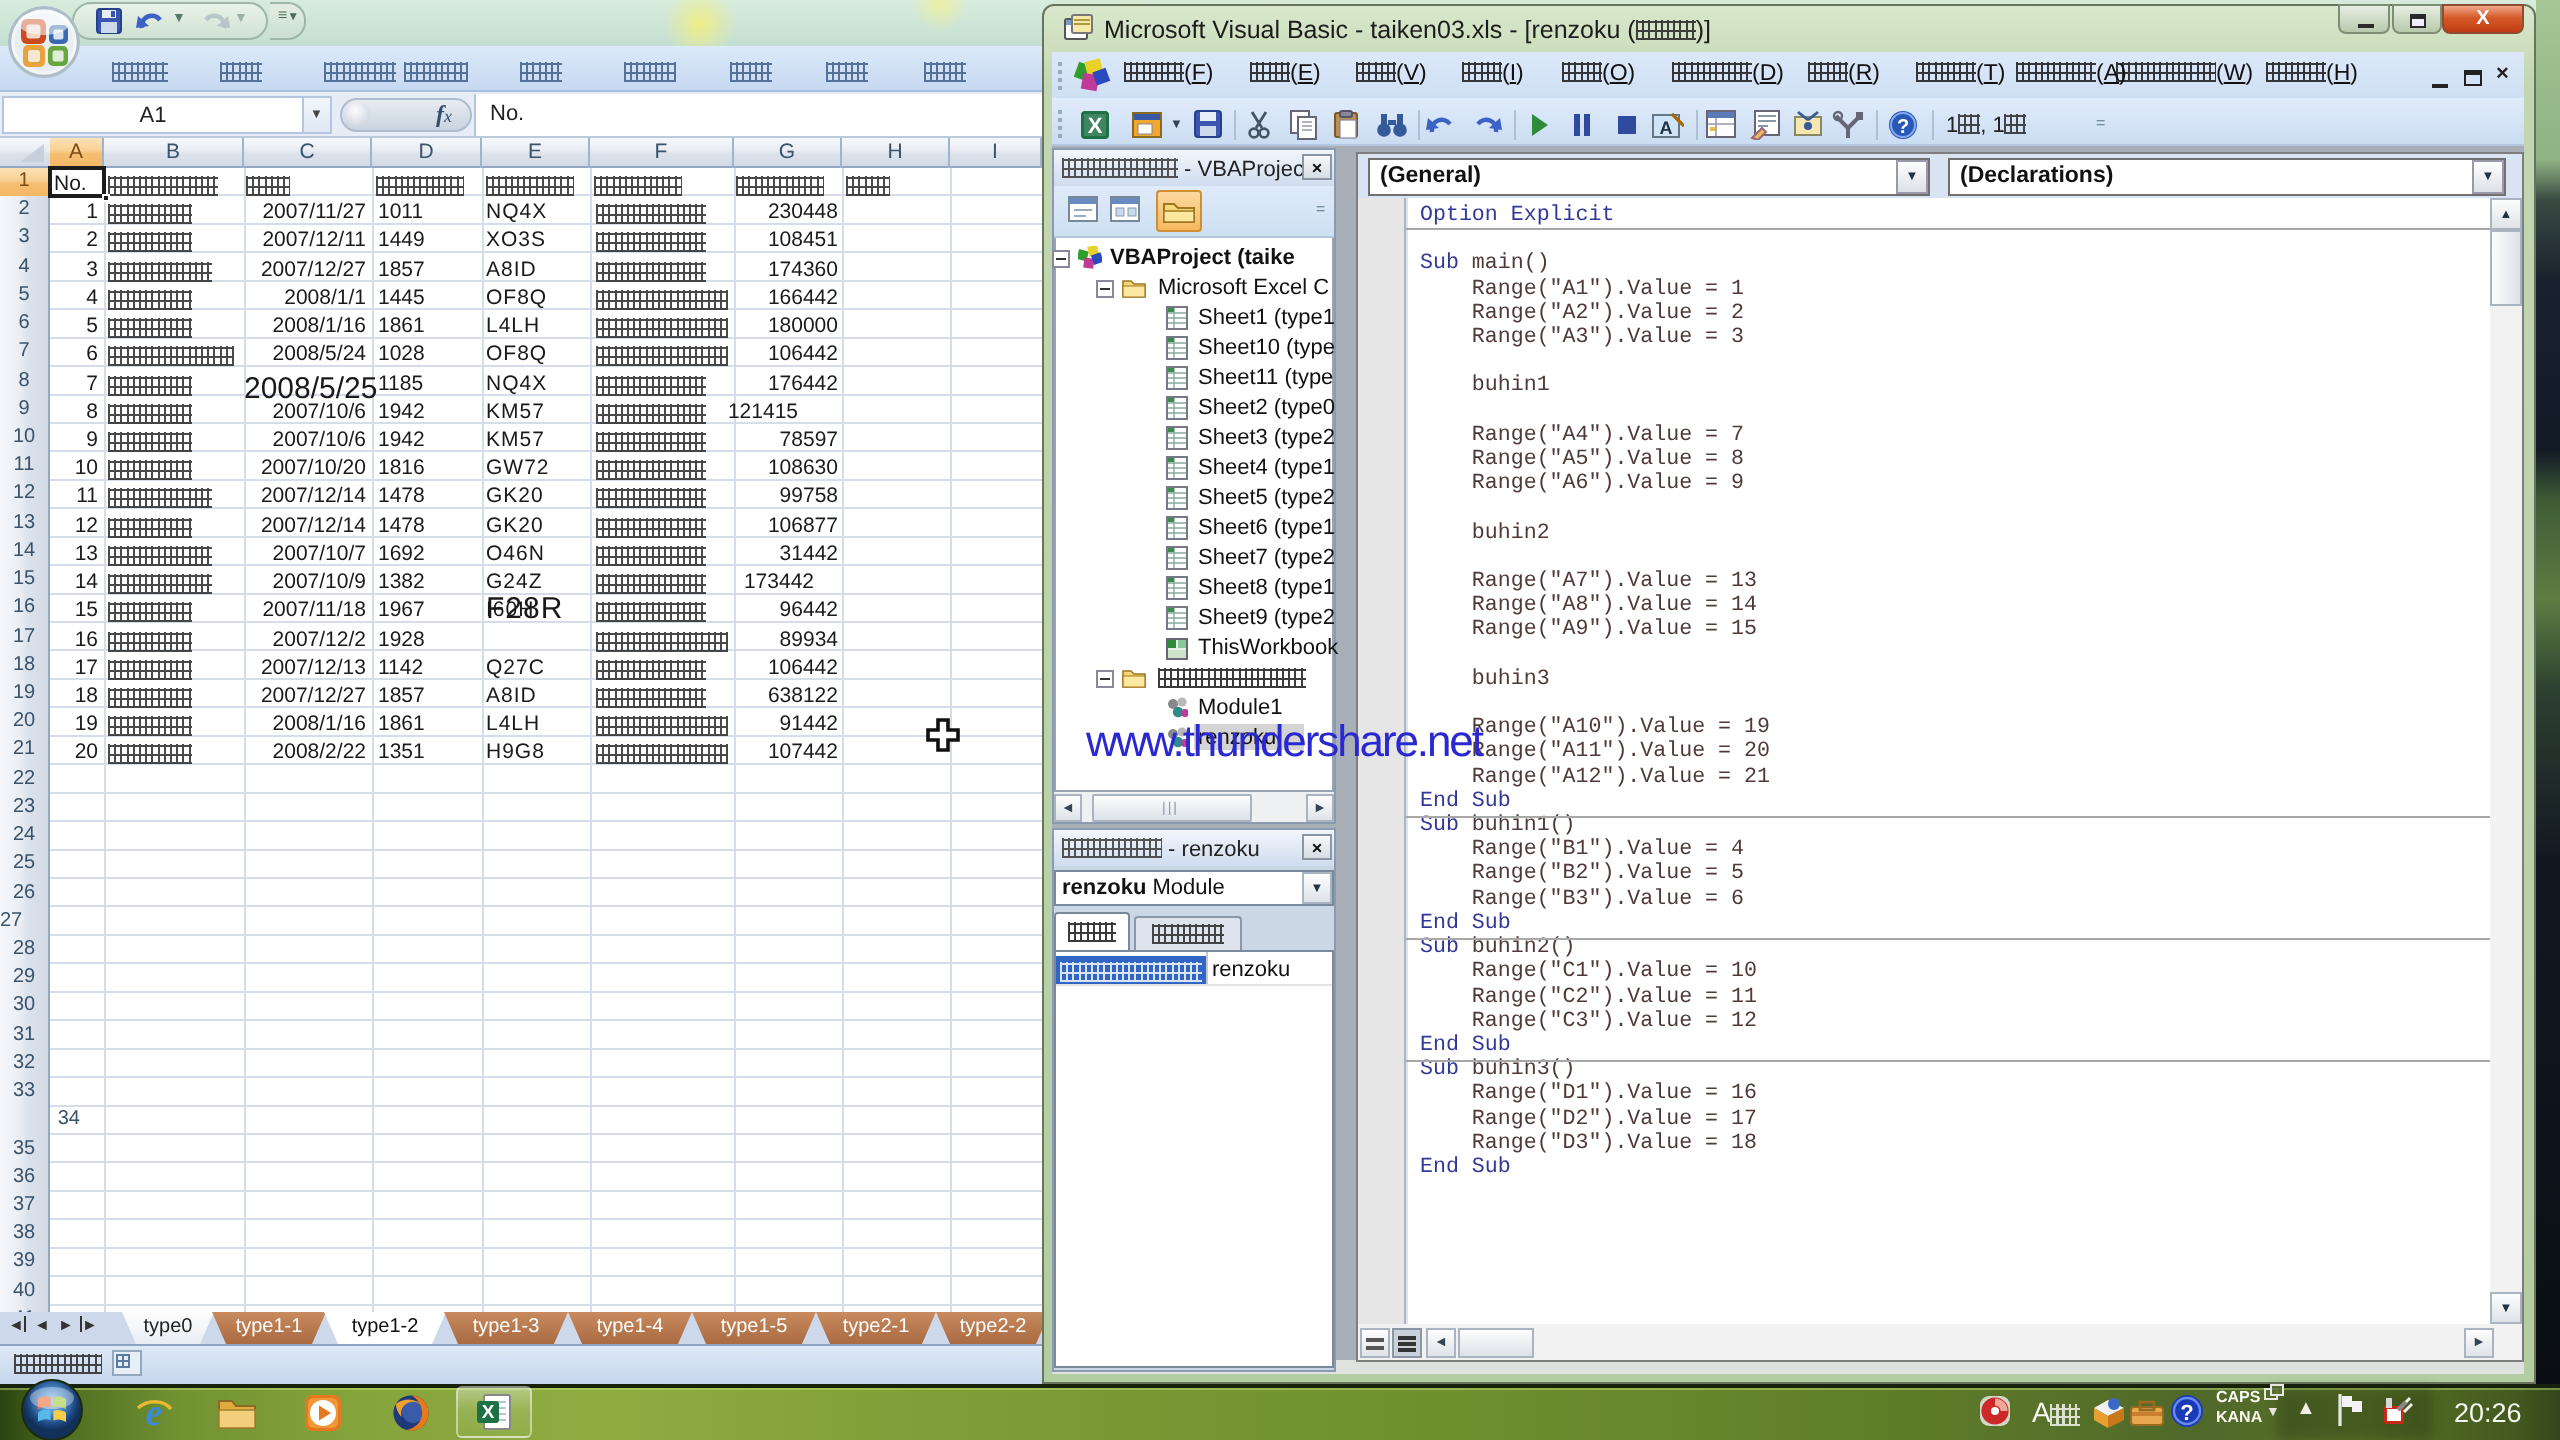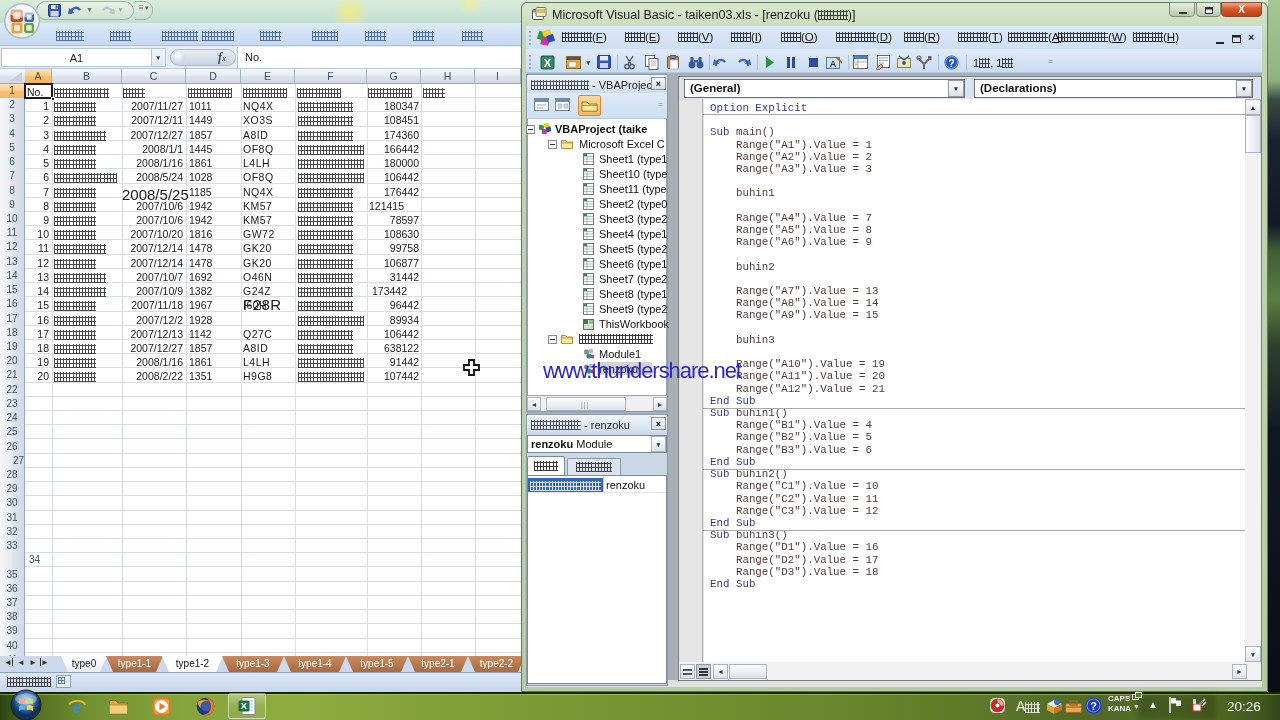--- a/index.html
+++ b/index.html
@@ -104,21 +104,21 @@
     <div class="a" style="left:0;top:311.5px;width:24px;height:14.22px;font-size:10px;color:#39536b;text-align:center;line-height:14.22px">17</div>
     <div class="a" style="left:0;top:325.7px;width:24px;height:14.22px;font-size:10px;color:#39536b;text-align:center;line-height:14.22px">18</div>
     <div class="a" style="left:0;top:340.0px;width:24px;height:14.22px;font-size:10px;color:#39536b;text-align:center;line-height:14.22px">19</div>
     <div class="a" style="left:0;top:354.2px;width:24px;height:14.22px;font-size:10px;color:#39536b;text-align:center;line-height:14.22px">20</div>
     <div class="a" style="left:0;top:368.4px;width:24px;height:14.22px;font-size:10px;color:#39536b;text-align:center;line-height:14.22px">21</div>
     <div class="a" style="left:0;top:382.6px;width:24px;height:14.22px;font-size:10px;color:#39536b;text-align:center;line-height:14.22px">22</div>
     <div class="a" style="left:0;top:396.8px;width:24px;height:14.22px;font-size:10px;color:#39536b;text-align:center;line-height:14.22px">23</div>
     <div class="a" style="left:0;top:411.1px;width:24px;height:14.22px;font-size:10px;color:#39536b;text-align:center;line-height:14.22px">24</div>
     <div class="a" style="left:0;top:425.3px;width:24px;height:14.22px;font-size:10px;color:#39536b;text-align:center;line-height:14.22px">25</div>
     <div class="a" style="left:0;top:439.5px;width:24px;height:14.22px;font-size:10px;color:#39536b;text-align:center;line-height:14.22px">26</div>
-    <div class="a" style="left:0;top:453.7px;width:24px;height:14.22px;font-size:10px;color:#39536b;text-align:right;line-height:14.22px">27</div>
+    <div class="a" style="left:0;top:453.7px;width:24px;height:14.22px;font-size:10px;color:#39536b;text-align:left;line-height:14.22px">27</div>
     <div class="a" style="left:0;top:467.9px;width:24px;height:14.22px;font-size:10px;color:#39536b;text-align:center;line-height:14.22px">28</div>
     <div class="a" style="left:0;top:482.2px;width:24px;height:14.22px;font-size:10px;color:#39536b;text-align:center;line-height:14.22px">29</div>
     <div class="a" style="left:0;top:496.4px;width:24px;height:14.22px;font-size:10px;color:#39536b;text-align:center;line-height:14.22px">30</div>
     <div class="a" style="left:0;top:510.6px;width:24px;height:14.22px;font-size:10px;color:#39536b;text-align:center;line-height:14.22px">31</div>
     <div class="a" style="left:0;top:524.8px;width:24px;height:14.22px;font-size:10px;color:#39536b;text-align:center;line-height:14.22px">32</div>
     <div class="a" style="left:0;top:539.0px;width:24px;height:14.22px;font-size:10px;color:#39536b;text-align:center;line-height:14.22px">33</div>
     <div class="a" style="left:16px;top:553.3px;width:24px;height:14.22px;font-size:10px;color:#39536b;text-align:right;line-height:14.22px">34</div>
     <div class="a" style="left:0;top:567.5px;width:24px;height:14.22px;font-size:10px;color:#39536b;text-align:center;line-height:14.22px">35</div>
     <div class="a" style="left:0;top:581.7px;width:24px;height:14.22px;font-size:10px;color:#39536b;text-align:center;line-height:14.22px">36</div>
     <div class="a" style="left:0;top:595.9px;width:24px;height:14.22px;font-size:10px;color:#39536b;text-align:center;line-height:14.22px">37</div>
@@ -143,21 +143,21 @@
     <span class="a k" style="left:243px;top:88.0px;width:44px;color:#222"></span>
     <span class="a k" style="left:297px;top:88.0px;width:44px;color:#222"></span>
     <span class="a k" style="left:368px;top:88.0px;width:44px;color:#222"></span>
     <span class="a k" style="left:423px;top:88.0px;width:22px;color:#222"></span>
     <div class="a" style="left:25px;top:100.2px;width:24px;text-align:right;font-size:10.5px;color:#1a1a1a">1</div>
     <span class="a k" style="left:54px;top:102.2px;width:42px;color:#222"></span>
     <div class="a" style="left:122px;top:100.2px;width:61px;text-align:right;font-size:10.5px;color:#1a1a1a">2007/11/27</div>
     <span class="a" style="left:189px;top:100.2px;font-size:10.5px;color:#1a1a1a">1011</span>
     <span class="a" style="left:243px;top:100.2px;font-size:10.5px;color:#1a1a1a;letter-spacing:.5px">NQ4X</span>
     <span class="a k" style="left:298px;top:102.2px;width:55px;color:#222"></span>
-    <div class="a" style="left:360px;top:100.2px;width:59px;text-align:right;font-size:10.5px;color:#1a1a1a">180347</div>
+    <div class="a" style="left:360px;top:100.2px;width:59px;text-align:right;font-size:10.5px;color:#1a1a1a">230448</div>
     <div class="a" style="left:25px;top:114.4px;width:24px;text-align:right;font-size:10.5px;color:#1a1a1a">2</div>
     <span class="a k" style="left:54px;top:116.4px;width:42px;color:#222"></span>
     <div class="a" style="left:122px;top:114.4px;width:61px;text-align:right;font-size:10.5px;color:#1a1a1a">2007/12/11</div>
     <span class="a" style="left:189px;top:114.4px;font-size:10.5px;color:#1a1a1a">1449</span>
     <span class="a" style="left:243px;top:114.4px;font-size:10.5px;color:#1a1a1a;letter-spacing:.5px">XO3S</span>
     <span class="a k" style="left:298px;top:116.4px;width:55px;color:#222"></span>
     <div class="a" style="left:360px;top:114.4px;width:59px;text-align:right;font-size:10.5px;color:#1a1a1a">108451</div>
     <div class="a" style="left:25px;top:128.7px;width:24px;text-align:right;font-size:10.5px;color:#1a1a1a">3</div>
     <span class="a k" style="left:54px;top:130.7px;width:52px;color:#222"></span>
     <div class="a" style="left:122px;top:128.7px;width:61px;text-align:right;font-size:10.5px;color:#1a1a1a">2007/12/27</div>
@@ -192,21 +192,21 @@
     <span class="a" style="left:189px;top:185.5px;font-size:10.5px;color:#1a1a1a">1185</span>
     <span class="a" style="left:243px;top:185.5px;font-size:10.5px;color:#1a1a1a;letter-spacing:.5px">NQ4X</span>
     <span class="a k" style="left:298px;top:187.5px;width:55px;color:#222"></span>
     <div class="a" style="left:360px;top:185.5px;width:59px;text-align:right;font-size:10.5px;color:#1a1a1a">176442</div>
     <div class="a" style="left:25px;top:199.8px;width:24px;text-align:right;font-size:10.5px;color:#1a1a1a">8</div>
     <span class="a k" style="left:54px;top:201.8px;width:42px;color:#222"></span>
     <div class="a" style="left:122px;top:199.8px;width:61px;text-align:right;font-size:10.5px;color:#1a1a1a">2007/10/6</div>
     <span class="a" style="left:189px;top:199.8px;font-size:10.5px;color:#1a1a1a">1942</span>
     <span class="a" style="left:243px;top:199.8px;font-size:10.5px;color:#1a1a1a;letter-spacing:.5px">KM57</span>
     <span class="a k" style="left:298px;top:201.8px;width:55px;color:#222"></span>
-    <div class="a" style="left:369px;top:199.8px;width:59px;text-align:left;font-size:10.5px;color:#1a1a1a">121415</div>
+    <div class="a" style="left:352px;top:199.8px;width:59px;text-align:center;font-size:10.5px;color:#1a1a1a">121415</div>
     <div class="a" style="left:25px;top:214.0px;width:24px;text-align:right;font-size:10.5px;color:#1a1a1a">9</div>
     <span class="a k" style="left:54px;top:216.0px;width:42px;color:#222"></span>
     <div class="a" style="left:122px;top:214.0px;width:61px;text-align:right;font-size:10.5px;color:#1a1a1a">2007/10/6</div>
     <span class="a" style="left:189px;top:214.0px;font-size:10.5px;color:#1a1a1a">1942</span>
     <span class="a" style="left:243px;top:214.0px;font-size:10.5px;color:#1a1a1a;letter-spacing:.5px">KM57</span>
     <span class="a k" style="left:298px;top:216.0px;width:55px;color:#222"></span>
     <div class="a" style="left:360px;top:214.0px;width:59px;text-align:right;font-size:10.5px;color:#1a1a1a">78597</div>
     <div class="a" style="left:25px;top:228.2px;width:24px;text-align:right;font-size:10.5px;color:#1a1a1a">10</div>
     <span class="a k" style="left:54px;top:230.2px;width:42px;color:#222"></span>
     <div class="a" style="left:122px;top:228.2px;width:61px;text-align:right;font-size:10.5px;color:#1a1a1a">2007/10/20</div>

